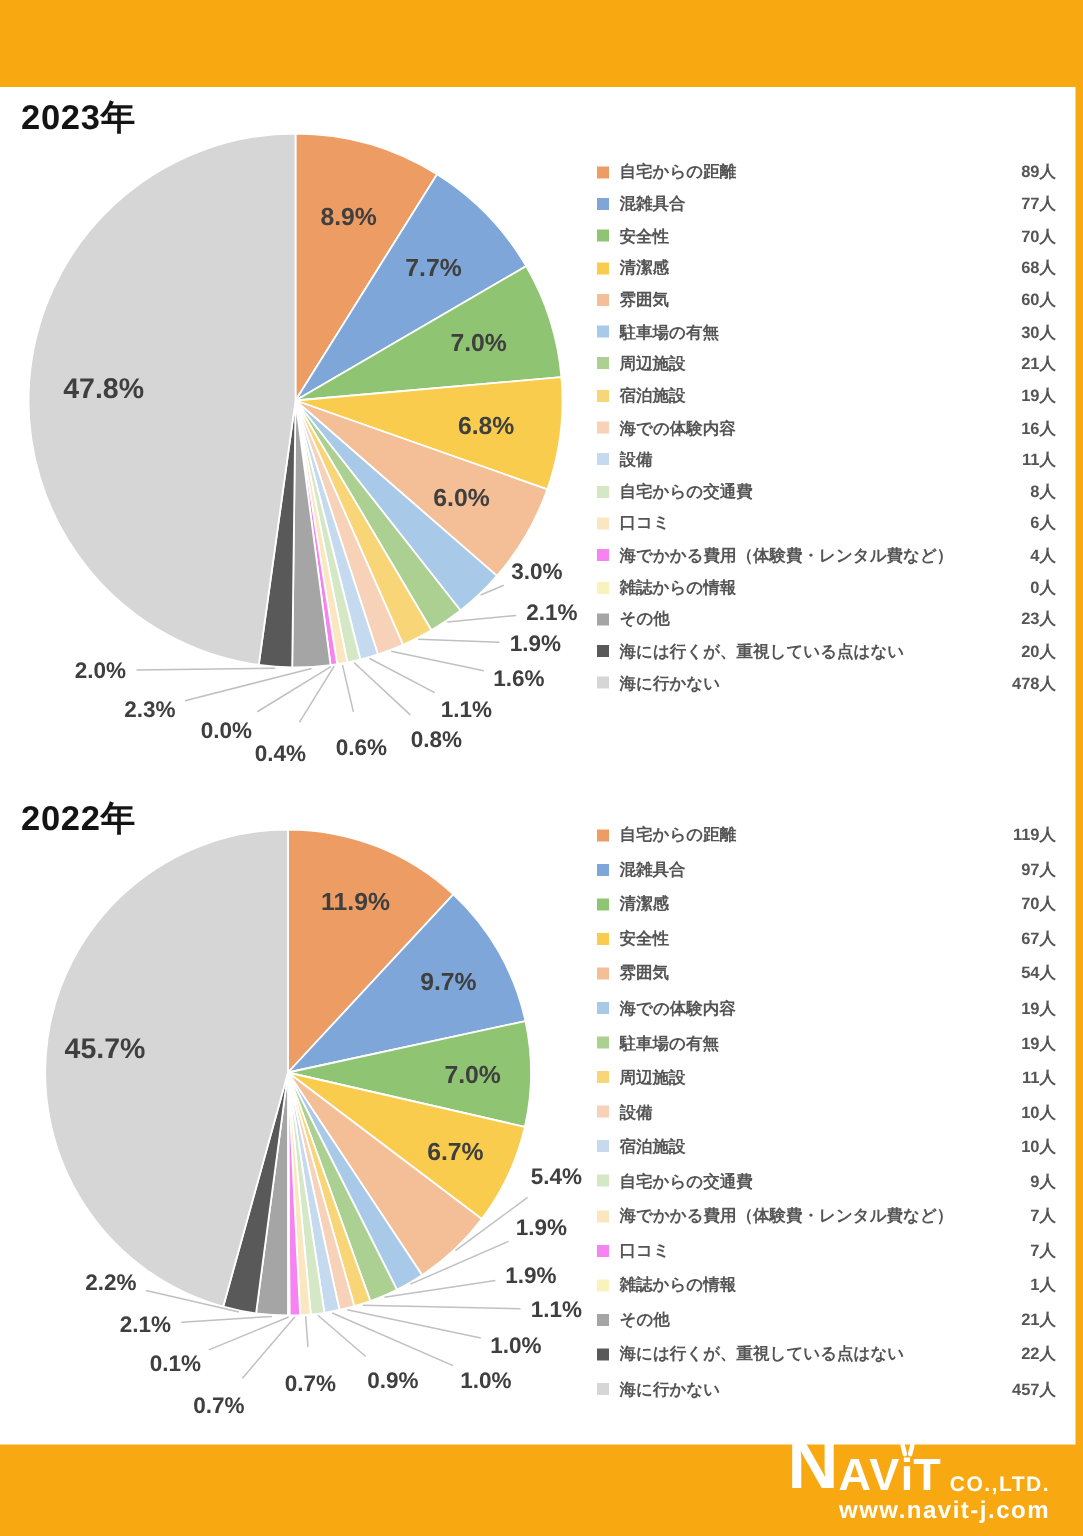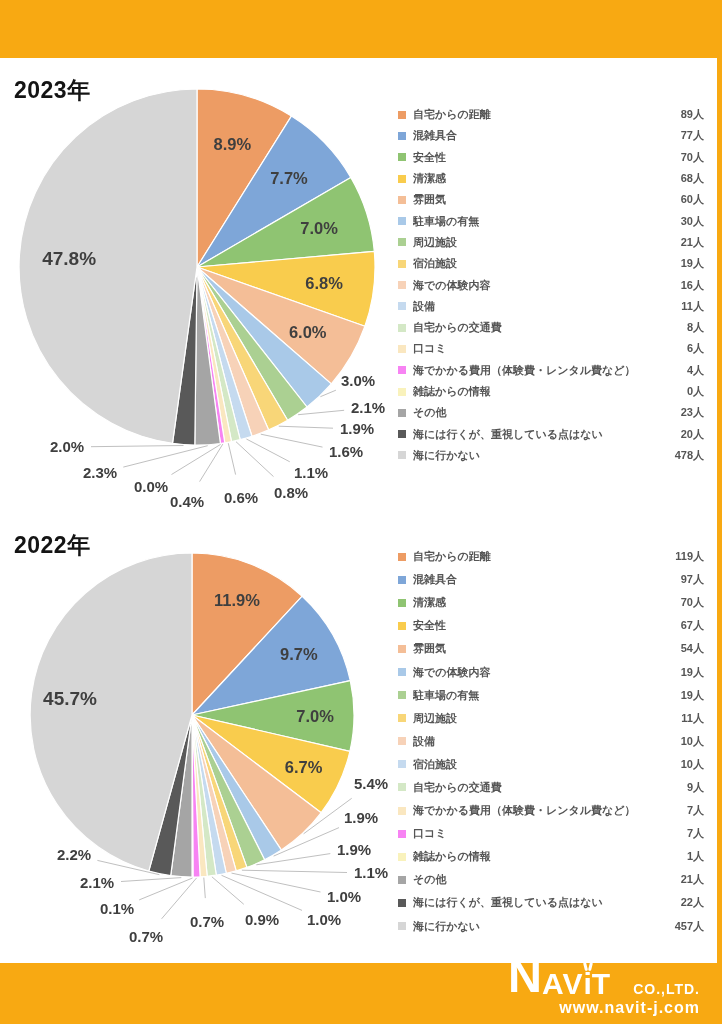--- a/index.html
+++ b/index.html
@@ -5,21 +5,21 @@
   * { box-sizing: border-box; margin: 0; padding: 0; }
   html,body { background:#e8e8e8; }
   body { font-family: "Liberation Sans", "DejaVu Sans", sans-serif; }
   .page { position:relative; width:722px; height:1024px; background:#ffffff; overflow:hidden; margin:0 auto; }
 
   .top-bar    { position:absolute; left:0; top:0;    width:722px; height:58px;  z-index:3; }
   .bottom-bar { position:absolute; left:0; top:963px; width:722px; height:61px; z-index:3; }
   .right-strip{ position:absolute; right:0; top:0;   width:5px;   height:1024px; z-index:3; }
 
   .chart-title { position:absolute; left:14px; font-size:23px; font-weight:bold; color:#141414; letter-spacing:0.5px; z-index:2; }
-  #title-2023 { top:75px; }
+  #title-2023 { top:63px; }
   #title-2022 { top:530px; }
 
   svg.pie { position:absolute; left:0; z-index:1; }
   #pie-2023 { top:60px; }
   #pie-2022 { top:528px; }
 
   .legend { position:absolute; left:398px; width:306px; z-index:2; }
   #legend-2023 { top:104px; }
   #legend-2022 { top:545px; }
   .legend-row { display:flex; align-items:center; }
@@ -30,21 +30,21 @@
   .logo { position:absolute; right:22px; bottom:7px; color:#fff; text-align:right; z-index:4; }
   .logo-top { display:flex; align-items:flex-end; justify-content:flex-end; line-height:0.85; }
   .logo-n  { font-size:47px; font-weight:bold; }
   .logo-av, .logo-t { font-size:30px; font-weight:bold; letter-spacing:1px; }
   .logo-iwrap { position:relative; font-size:30px; font-weight:bold; }
   .logo-iwrap::before, .logo-iwrap::after {
     content:""; position:absolute; top:-9px; width:3px; height:9px; background:#fff; border-radius:2px;
   }
   .logo-iwrap::before { left:1px;  transform:rotate(-14deg); }
   .logo-iwrap::after  { left:6px;  transform:rotate(14deg); }
-  .logo-co { font-size:14px; font-weight:bold; margin-left:22px; letter-spacing:1px; }
+  .logo-co { font-size:14px; font-weight:bold; margin-left:5px; letter-spacing:1px; }
   .logo-url { font-size:16px; font-weight:bold; margin-top:3px; letter-spacing:1px; }
 </style>
 </head>
 <body>
 
 <div class="page">
   <div class="top-bar" style="background: rgb(248, 169, 18);"></div>
   <div class="right-strip" style="background: rgb(248, 169, 18);"></div>
 
   <div class="chart-title" id="title-2023">2023年</div>

